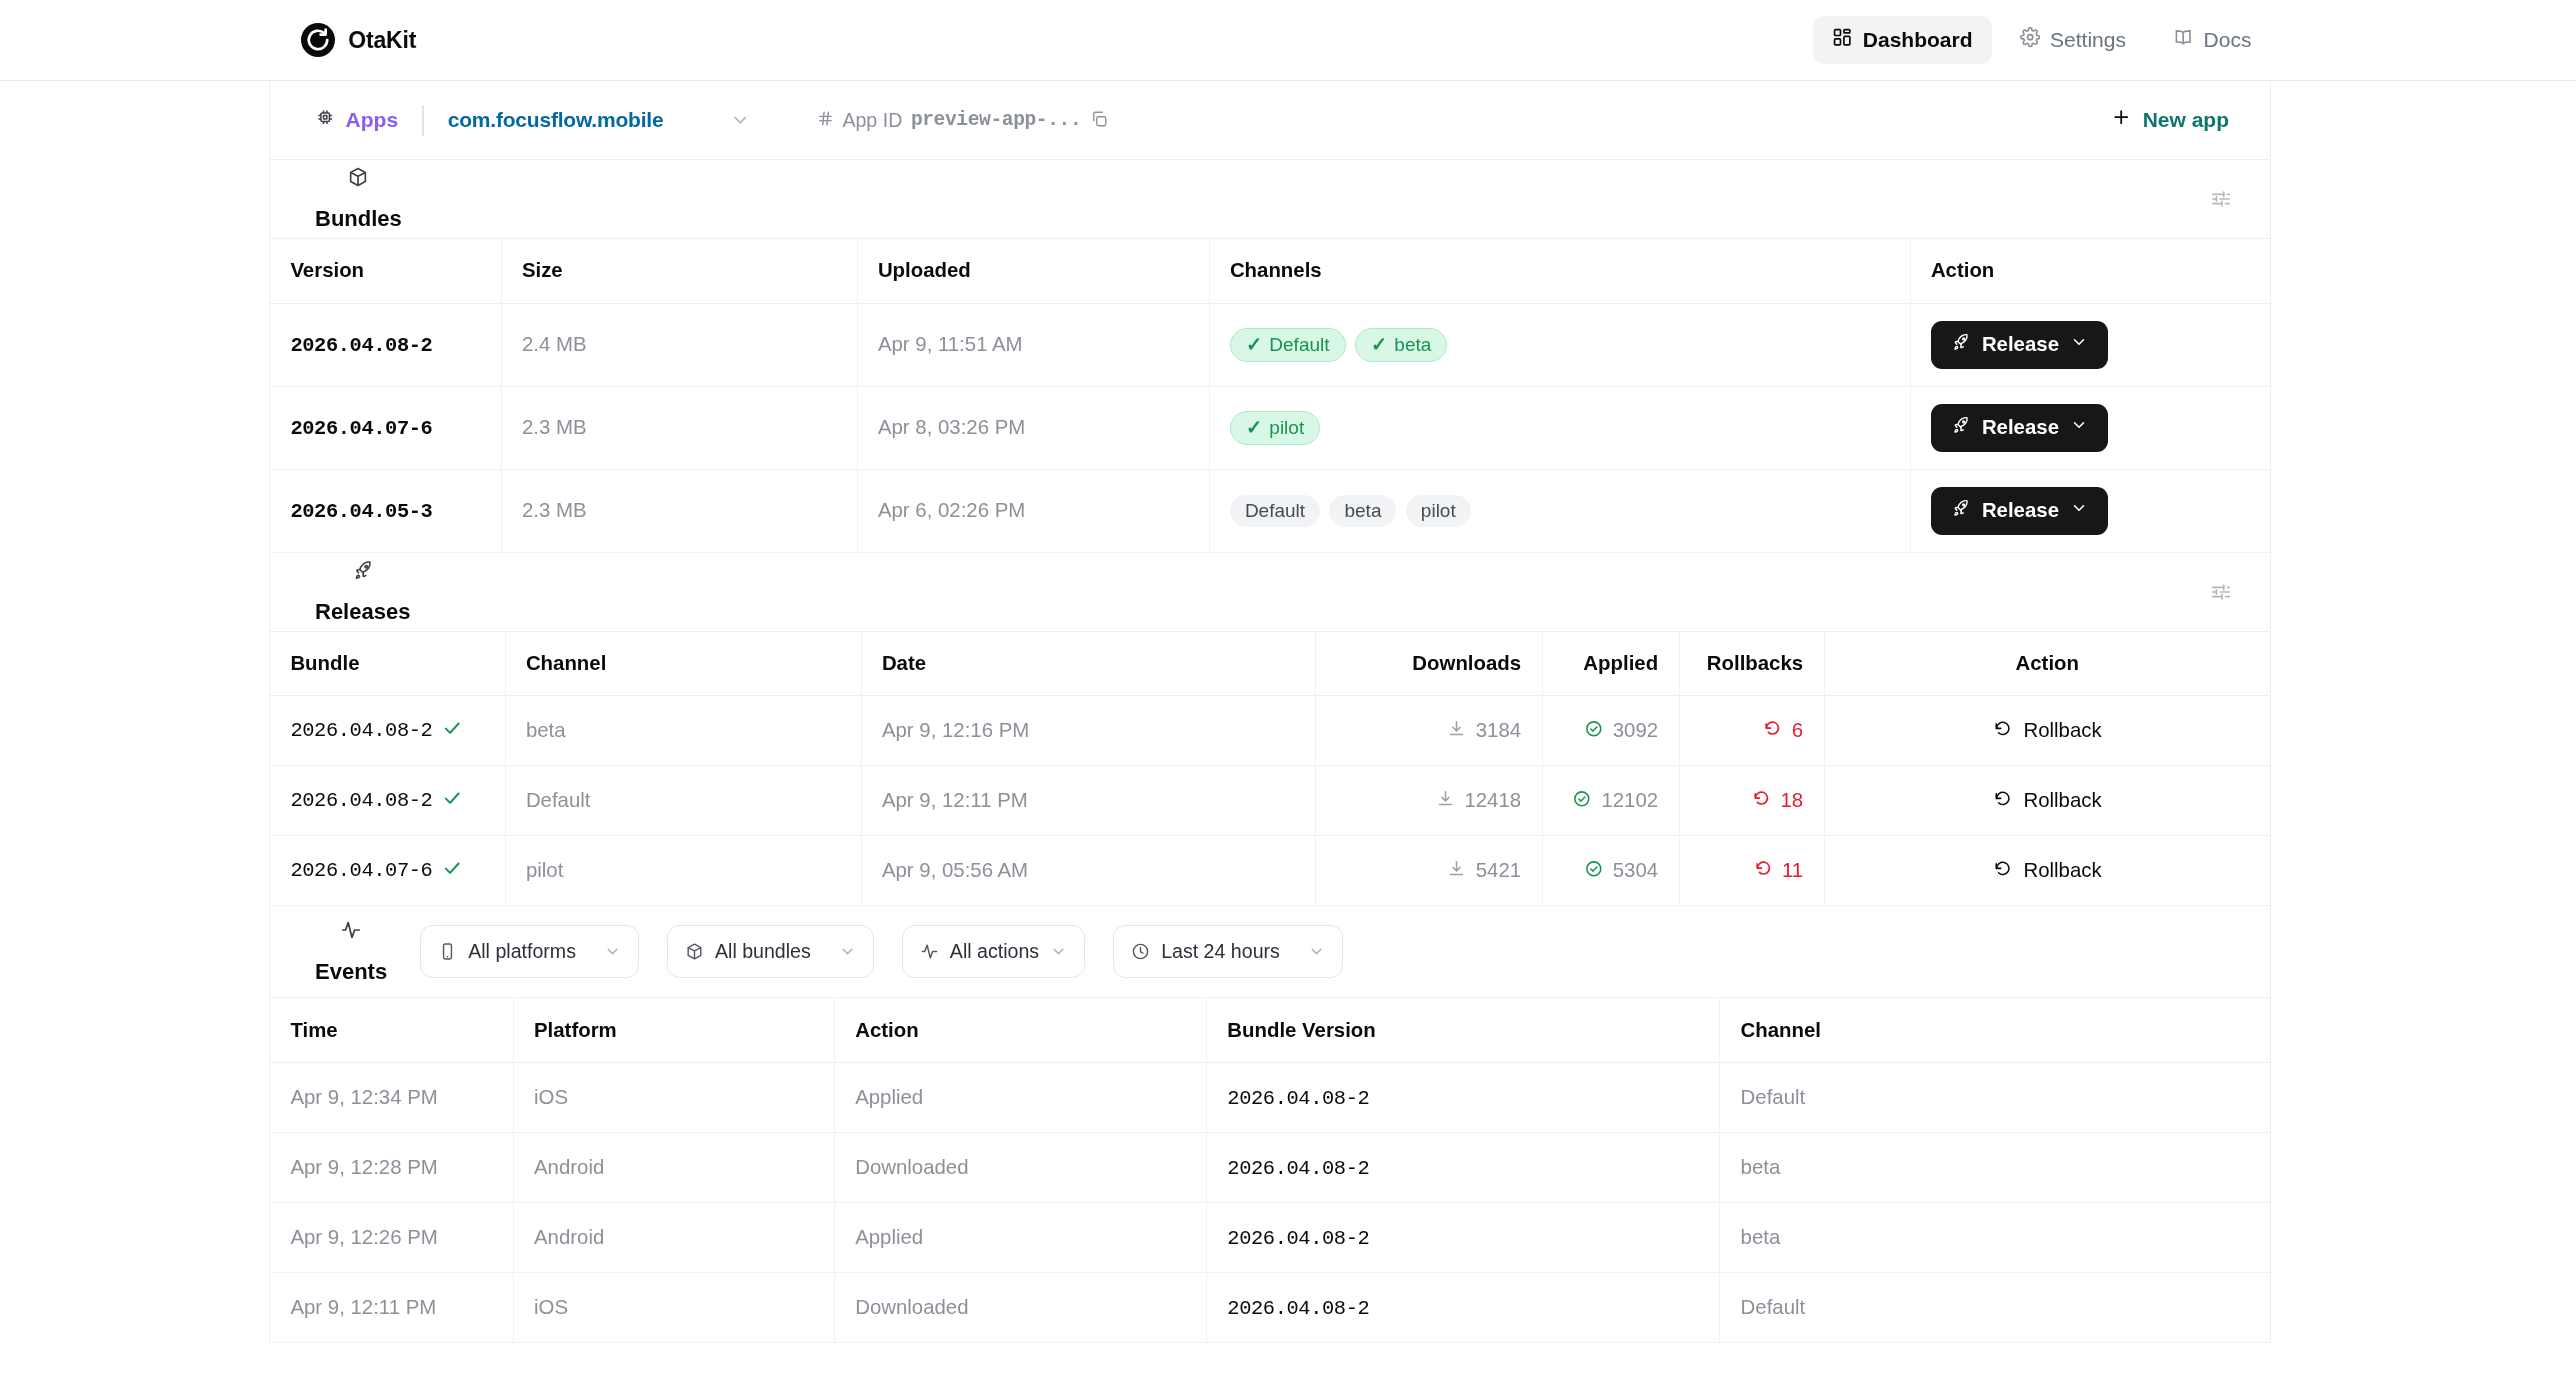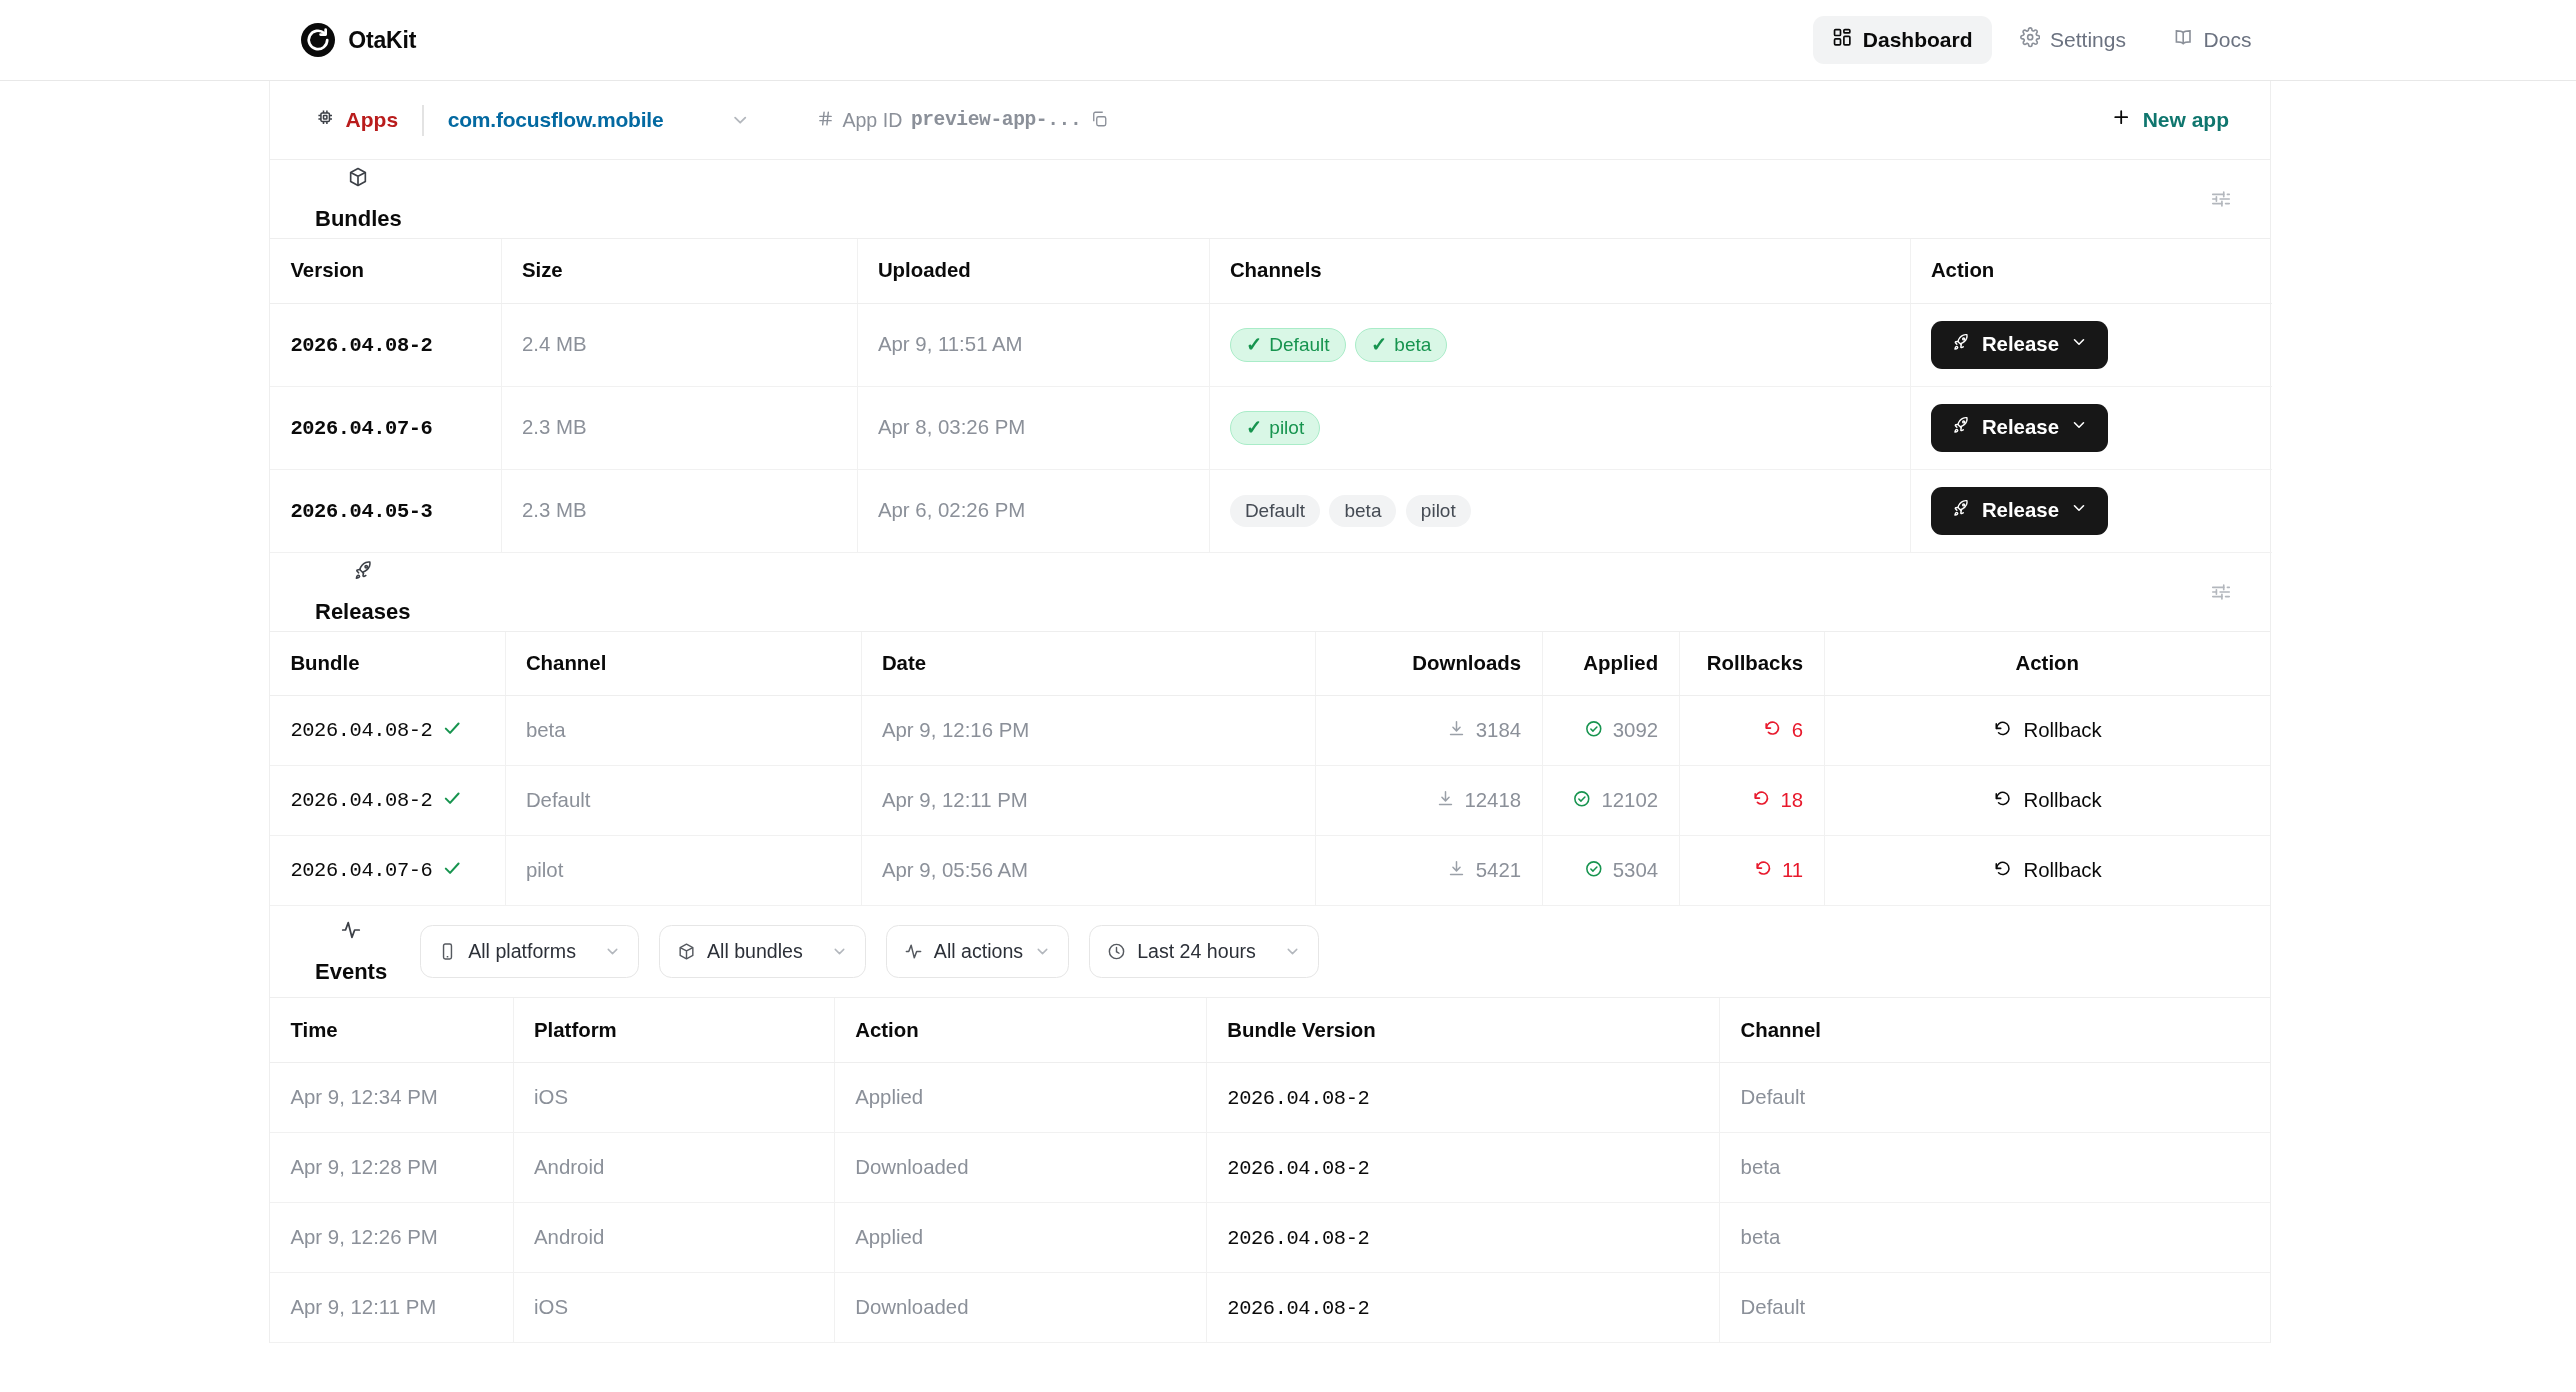--- a/index.html
+++ b/index.html
@@ -44,21 +44,21 @@
     border-left: 1.6px solid #eeeeee;
     border-right: 1.6px solid #eeeeee;
   }
 
   
   .appsbar {
     height: 79px; display: flex; align-items: center;
     border-bottom: 1.6px solid #eeeeee; padding: 0 0 0 45px;
     position: relative;
   }
-  .apps-label { display: flex; align-items: center; gap: 10.2px; font-size: 21px; font-weight: 600; color: #b91c1c; }
+  .apps-label { display: flex; align-items: center; gap: 10.2px; font-size: 21px; font-weight: 600; color: #8b5cf6; }
   .vdiv { width: 1.6px; height: 31px; background: #e3e3e3; margin: 0 24px; }
   .app-pkg { font-size: 21px; font-weight: 700; color: #0369a1; letter-spacing: -0.2px; }
   .chev { margin-left: 67px; color: #b3b7bd; display: flex; }
   .appid-group { display: flex; align-items: center; gap: 8.6px; margin-left: 66px; }
   .appid-label { font-size: 19.6px; color: #8b9099; }
   .appid-val { font-size: 19.6px; color: #8b9099; letter-spacing: -0.4px; }
   .newapp {
     position: absolute; right: 41px; display: flex; align-items: center; gap: 11px;
     font-size: 21px; font-weight: 600; color: #0f766e;
   }
@@ -104,21 +104,21 @@
   
   .btn-release {
     display: inline-flex; align-items: center; gap: 11px;
     background: #171717; color: #ffffff;
     padding: 11.7px 20.4px; border-radius: 11px; font-size: 20.4px; font-weight: 600;
   }
   .rollback-btn { display: inline-flex; align-items: center; gap: 11px; font-size: 20.4px; color: #0a0a0a; font-weight: 400; }
   .red { color: #e8192c; }
 
   
-  .filters { display: flex; align-items: center; gap: 20px; margin-left: 33px; }
+  .filters { display: flex; align-items: center; gap: 28px; margin-left: 33px; }
   .filter-pill {
     display: inline-flex; align-items: center; gap: 11px;
     border: 1.6px solid #e6e6e6; border-radius: 12.5px;
     padding: 14px 17px; font-size: 19.6px; color: #2c3038; background: #fff;
     min-width: 0;
   }
   .filter-pill .fchev { margin-left: 17px; color: #b3b7bd; display: flex; }
   .filter-pill .ficon { display: flex; color: #55595f; }
 </style>
 </head>

